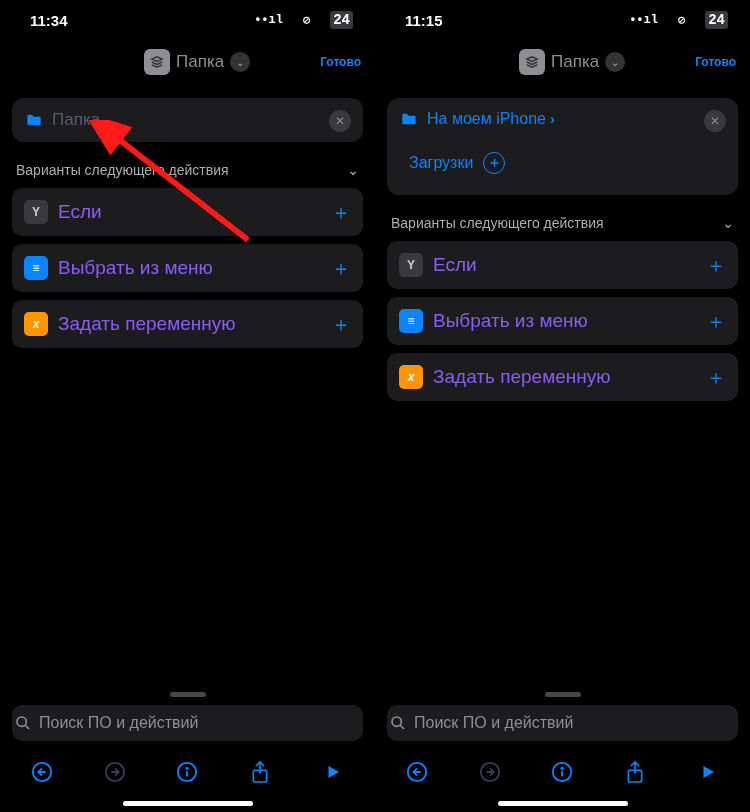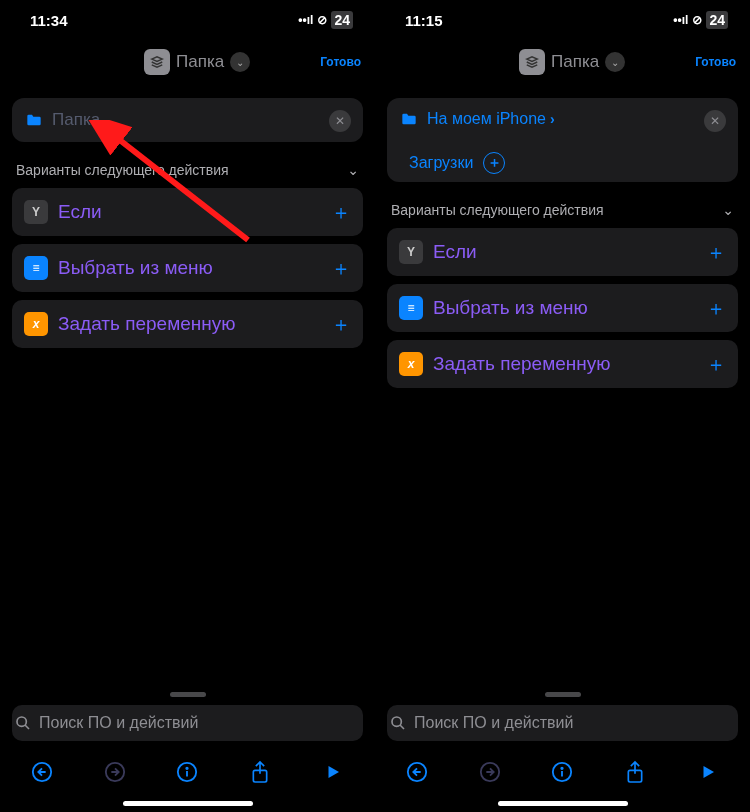--- a/index.html
+++ b/index.html
@@ -23,21 +23,21 @@
   }
   .status-bar {
     height: 40px;
     display: flex;
     align-items: center;
     justify-content: space-between;
     padding: 0 22px 0 30px;
     font-size: 15px;
     font-weight: 600;
   }
-  .status-right { display:flex; align-items:center; gap:4px; font-size:12px;}
+  .status-right { display:flex; align-items:center; gap:20px; font-size:12px;font-family:Liberation Mono, monospace;}
   .battery-box {
     display:inline-flex; align-items:center; gap:2px;
     background:#3a3a3c; border-radius:3px; padding:1px 3px; font-size:14px; font-weight:700;
   }
   .nav {
     height: 44px;
     display:flex;
     align-items:center;
     justify-content:space-between;
     padding: 0 14px;
@@ -55,21 +55,21 @@
     margin: 14px 12px 6px;
     background:#1c1c1e;
     border-radius:12px;
     padding: 12px 14px;
     display:flex;
     align-items:center;
     gap:10px;
     position: relative;
     flex-wrap: wrap;
   }
-  .action-card.multi { padding-bottom: 8px; }
+  .action-card.multi { padding-bottom: 21px; }
   .folder-icon { color:#0a84ff; font-size:14px;}
   .token {
     color:#0a84ff; font-size:16px;
     display:inline-flex; align-items:center; gap:4px;
   }
   .placeholder-token { color:#555b6e; font-size:17px; }
   .chevr { color:#0a84ff; font-size:14px; font-weight:700;}
   .clear-btn {
     position:absolute; right:12px; top:12px;
     width:22px;height:22px;border-radius:50%;background:#3a3a3c;

